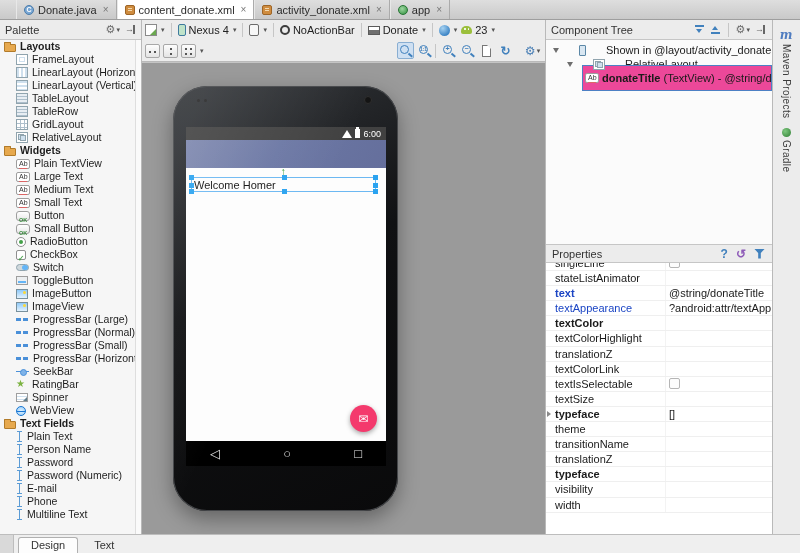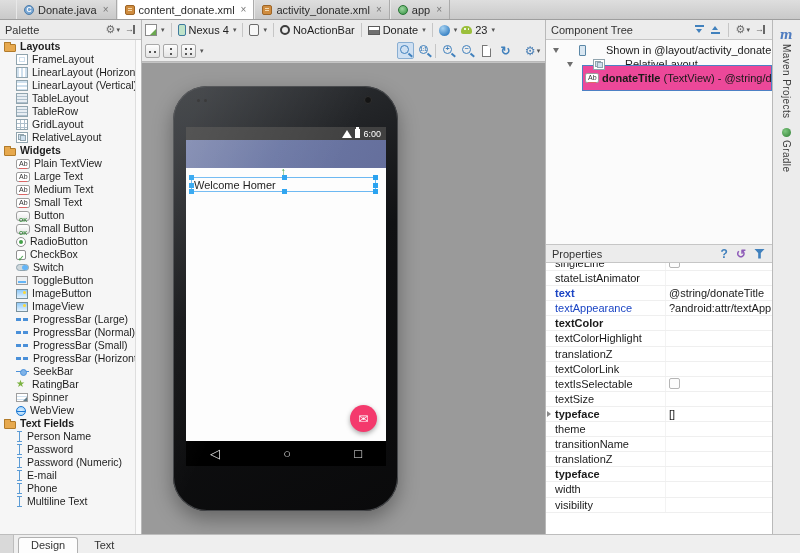--- a/index.html
+++ b/index.html
@@ -465,20 +465,24 @@
       <div class="pal-row">
     <span class="pic ic-webview-icon"></span>
     <span class="plabel">WebView</span>
   </div>
       <div class="pal-row hdr">
     <span class="pic ic-folder-icon"></span>
     <span class="plabel">Text Fields</span>
   </div>
       <div class="pal-row">
     <span class="pic ic-textfield-icon"></span>
+    <span class="plabel">Plain Text</span>
+  </div>
+      <div class="pal-row">
+    <span class="pic ic-textfield-icon"></span>
     <span class="plabel">Person Name</span>
   </div>
       <div class="pal-row">
     <span class="pic ic-textfield-icon"></span>
     <span class="plabel">Password</span>
   </div>
       <div class="pal-row">
     <span class="pic ic-textfield-icon"></span>
     <span class="plabel">Password (Numeric)</span>
   </div>
@@ -635,26 +639,26 @@
     <span class="pname">translationZ</span>
     <span class="pvalue"></span>
   </div>
       <div class="prop-row bold">
 
     <span class="pname">typeface</span>
     <span class="pvalue"></span>
   </div>
       <div class="prop-row">
 
+    <span class="pname">visibility</span>
+    <span class="pvalue"></span>
+  </div>
+      <div class="prop-row">
+
     <span class="pname">width</span>
-    <span class="pvalue"></span>
-  </div>
-      <div class="prop-row">
-
-    <span class="pname">visibility</span>
     <span class="pvalue"></span>
   </div>
     </div>
 </div>
 
 <div id="rightbar">
   <div class="vtab">
     <span class="mico">m</span>
     <span class="vtxt">Maven Projects</span>
   </div>

